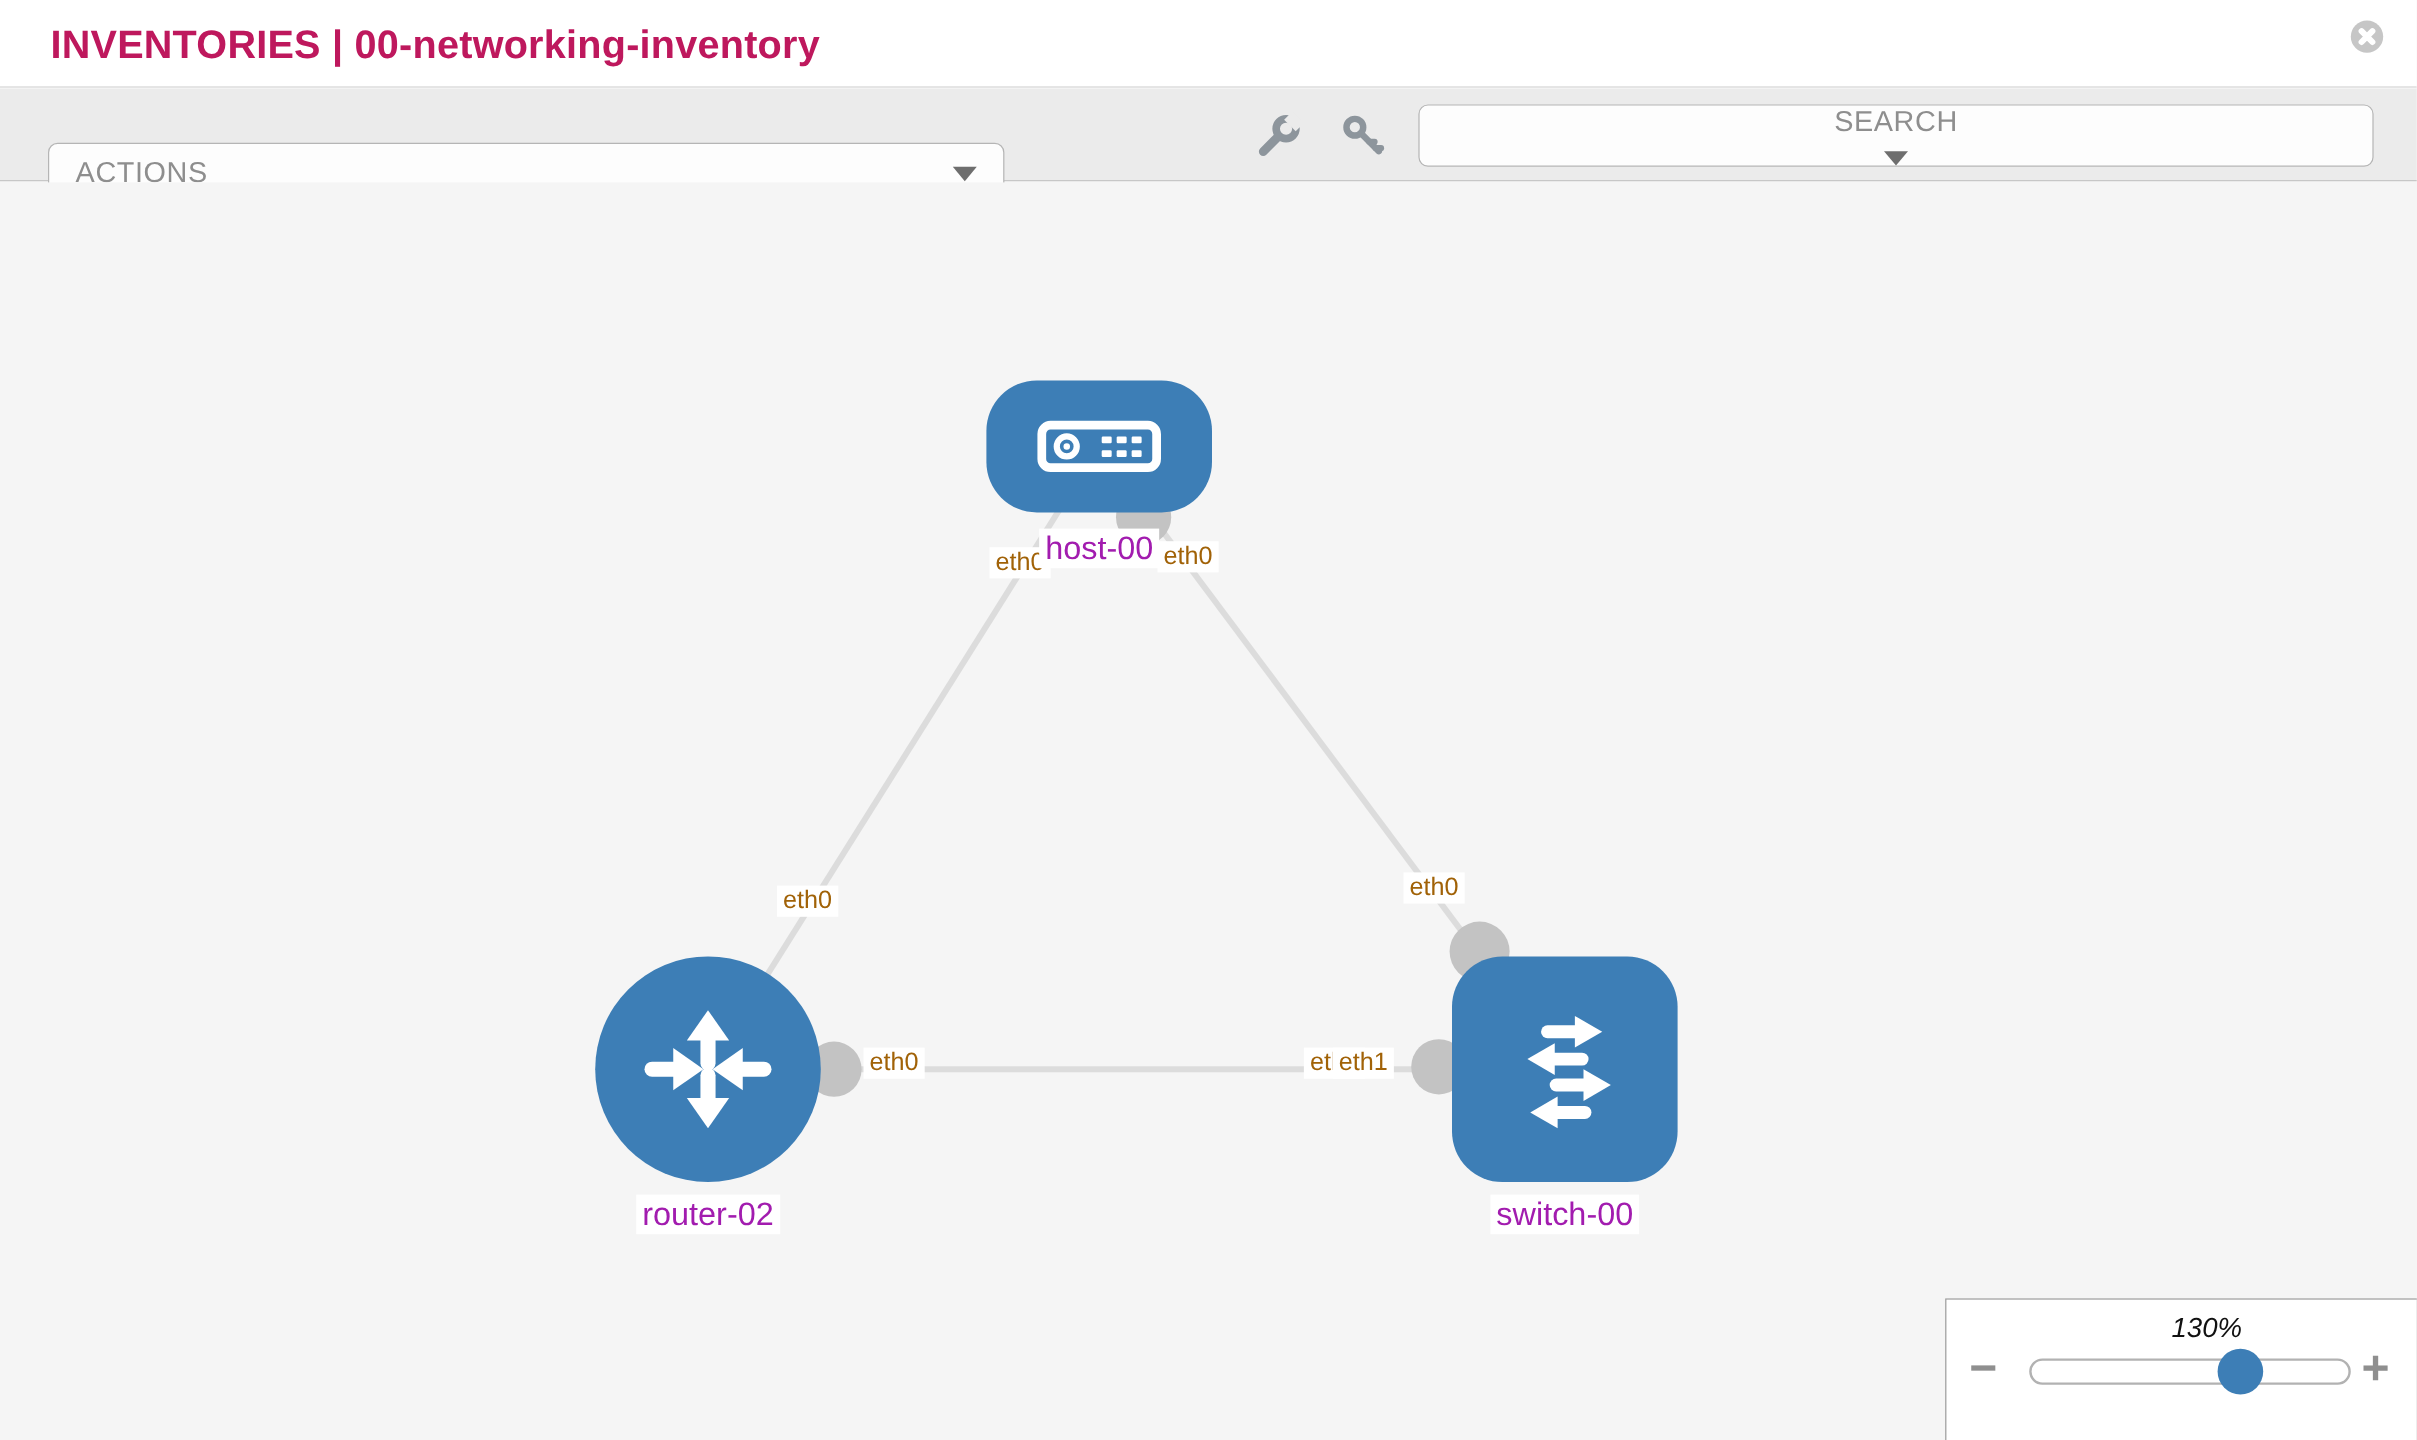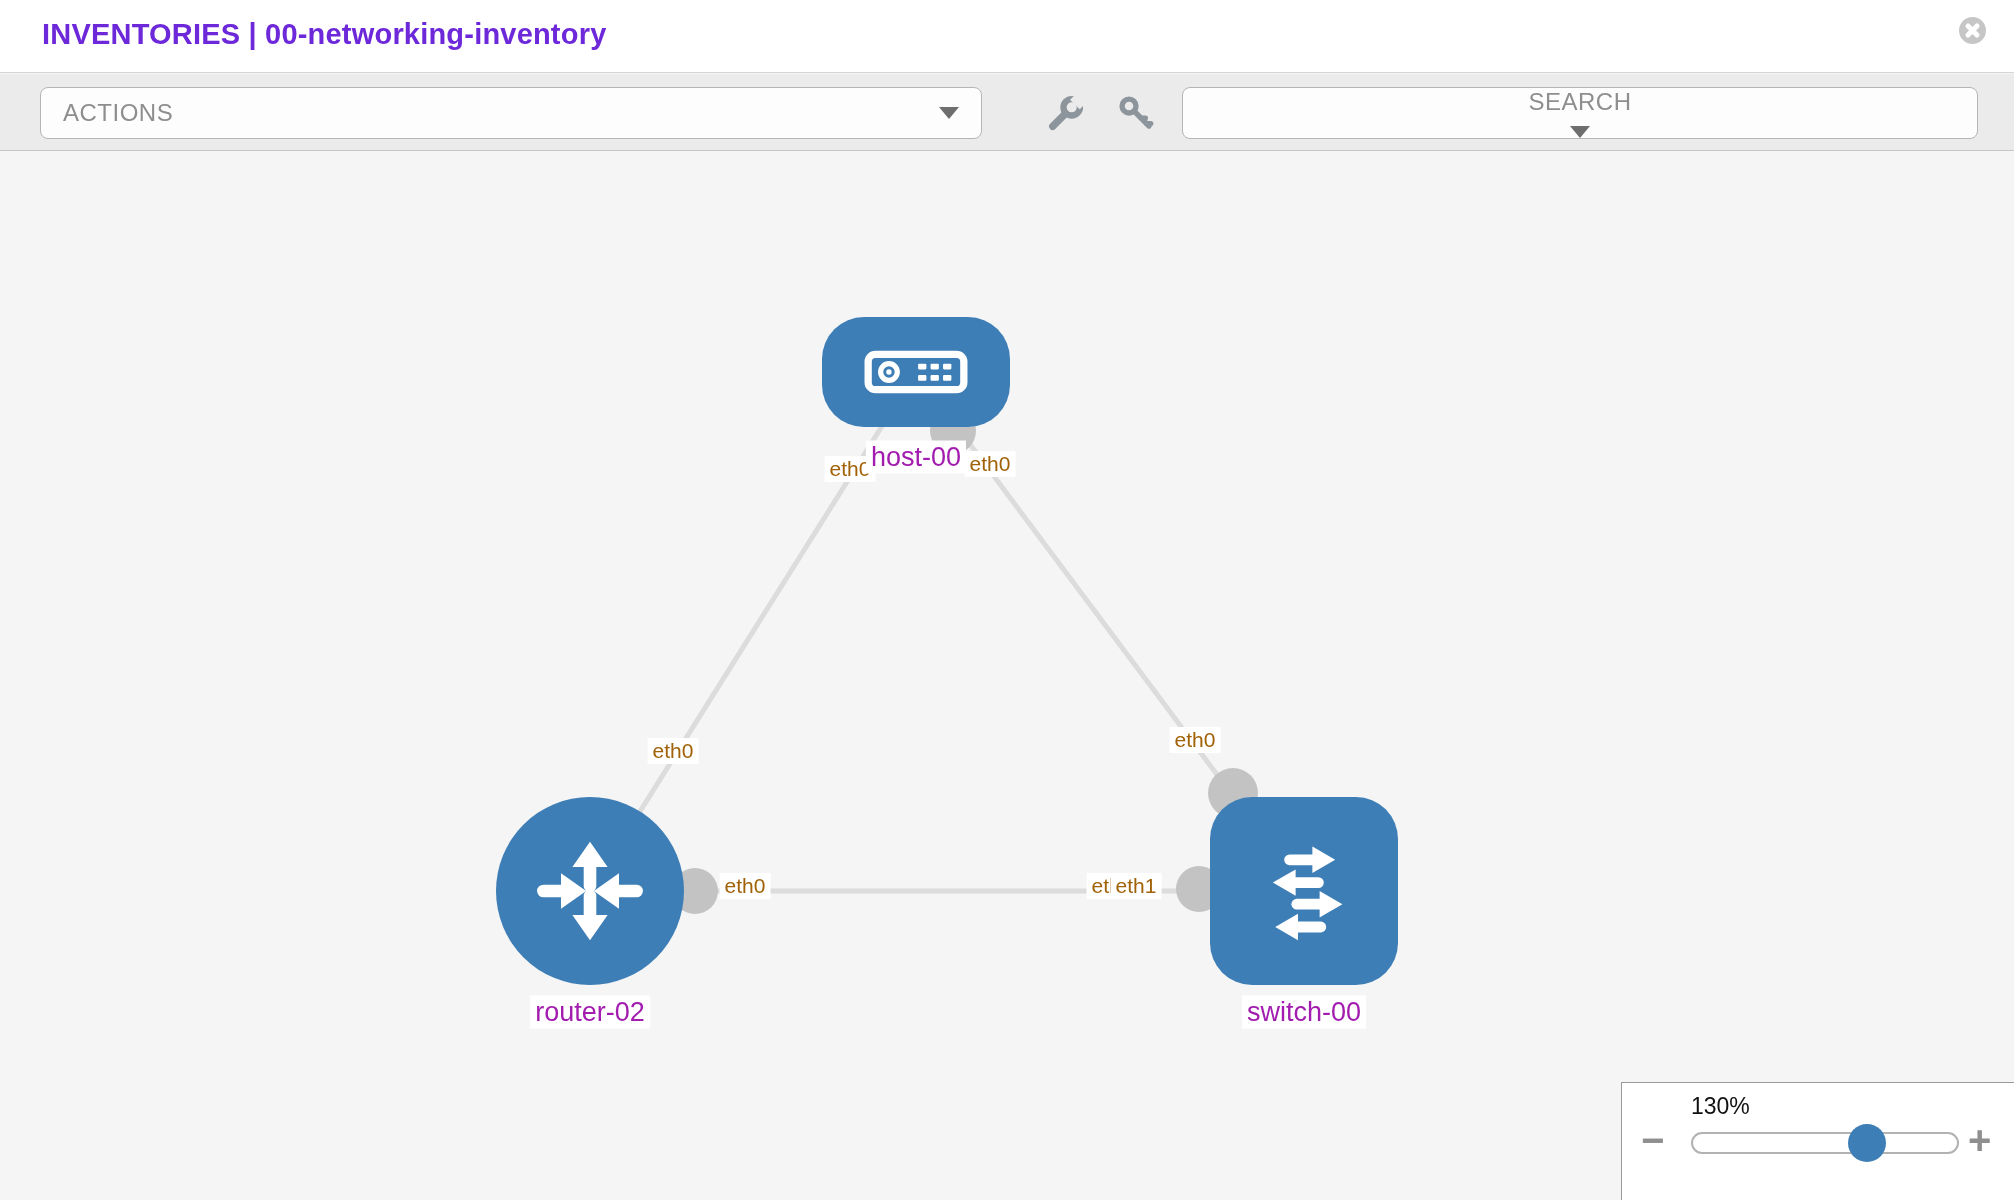--- a/index.html
+++ b/index.html
@@ -3,36 +3,36 @@
 <meta charset="utf-8">
 <style>
   * { margin:0; padding:0; box-sizing:border-box; }
   html,body { width:2014px; height:1200px; }
   body { font-family:"Liberation Sans","DejaVu Sans",sans-serif; background:#f5f5f5; overflow:hidden; }
   .app { position:relative; width:2014px; height:1200px; background:#f5f5f5; }
 
   
   .header { position:absolute; left:0; top:0; width:2014px; height:73px;
             background:#ffffff; border-bottom:1px solid #d5d5d5; }
-  .page-title { position:absolute; left:42px; top:18px; font-size:29px; font-weight:bold;
-                color:#6d28d9; letter-spacing:0.2px; }
+  .page-title { position:absolute; left:42px; top:18px; font-size:33px; font-weight:bold;
+                color:#be185d; letter-spacing:0.2px; }
   .close-btn { position:absolute; right:28px; top:17px; width:27px; height:27px; border:none;
                background:#c6c6c6; border-radius:50%; cursor:pointer; padding:0; }
   .close-btn svg { display:block; width:27px; height:27px; }
 
   
   .toolbar { position:absolute; left:0; top:74px; width:2014px; height:77px;
              background:#ebebeb; border-bottom:1px solid #c7c7c7; }
   .select { position:absolute; top:13px; height:52px; background:#fdfdfd;
             border:1px solid #b5b5b5; border-radius:8px; display:flex; align-items:center;
             justify-content:space-between; padding:0 22px; cursor:pointer; }
   .select .sel-label { font-size:24px; color:#8e8e8e; letter-spacing:0.5px; }
   .caret { width:0; height:0; border-left:10px solid transparent; border-right:10px solid transparent;
            border-top:12px solid #6e6e6e; }
-  .select.actions { left:40px; width:942px; }
+  .select.actions { left:40px; width:797px;margin-top:32px; }
   .select.search  { left:1182px; width:796px;flex-direction:column; }
   .tool-btn { position:absolute; top:20px; width:44px; height:40px; background:transparent;
               border:none; cursor:pointer; padding:0; }
   .tool-btn.wrench { left:1044px; }
   .tool-btn.key    { left:1114px; }
 
   
   .canvas-bg { position:absolute; left:0; top:152px; width:2014px; height:1048px; background:#f5f5f5; }
   svg.links-layer { position:absolute; left:0; top:0; width:2014px; height:1200px; z-index:1;
                     pointer-events:none; }
@@ -45,22 +45,22 @@
   .node svg { display:block; }
 
   .chip { position:absolute; transform:translate(-50%,-50%); background:#ffffff;
           padding:1px 5px; white-space:nowrap; }
   .if-label  { z-index:3; font-size:21px; color:#a16207; }
   .node-label { z-index:4; font-size:27px; color:#a21caf; }
 
   
   .zoom-panel { position:absolute; left:1621px; top:1082px; width:394px; height:119px;
                 background:#ffffff; border:1px solid #9a9a9a; z-index:5; }
-  .zoom-level { position:absolute; left:69px; top:10px; width:268px; 
-                font-size:23px; color:#111111; }
+  .zoom-level { position:absolute; left:83px; top:10px; width:268px; text-align:center;
+                font-size:23px; color:#111111;font-style:italic; }
   .zoom-btn { position:absolute; border:none; background:transparent; color:#8f8f8f;
               font-size:40px; font-weight:bold; cursor:pointer; line-height:1; padding:0; }
   .zoom-out { left:19px; top:37px; }
   .zoom-in  { left:346px; top:37px; }
   .zoom-track { position:absolute; left:69px; top:49px; width:268px; height:22px;
                 background:#ffffff; border:2px solid #b2b2b2; border-radius:12px; cursor:pointer; }
   .zoom-thumb { position:absolute; left:155px; top:-10px; width:38px; height:38px;
                 border-radius:50%; background:#3d7eb6; cursor:grab; }
 </style>
 </head>

